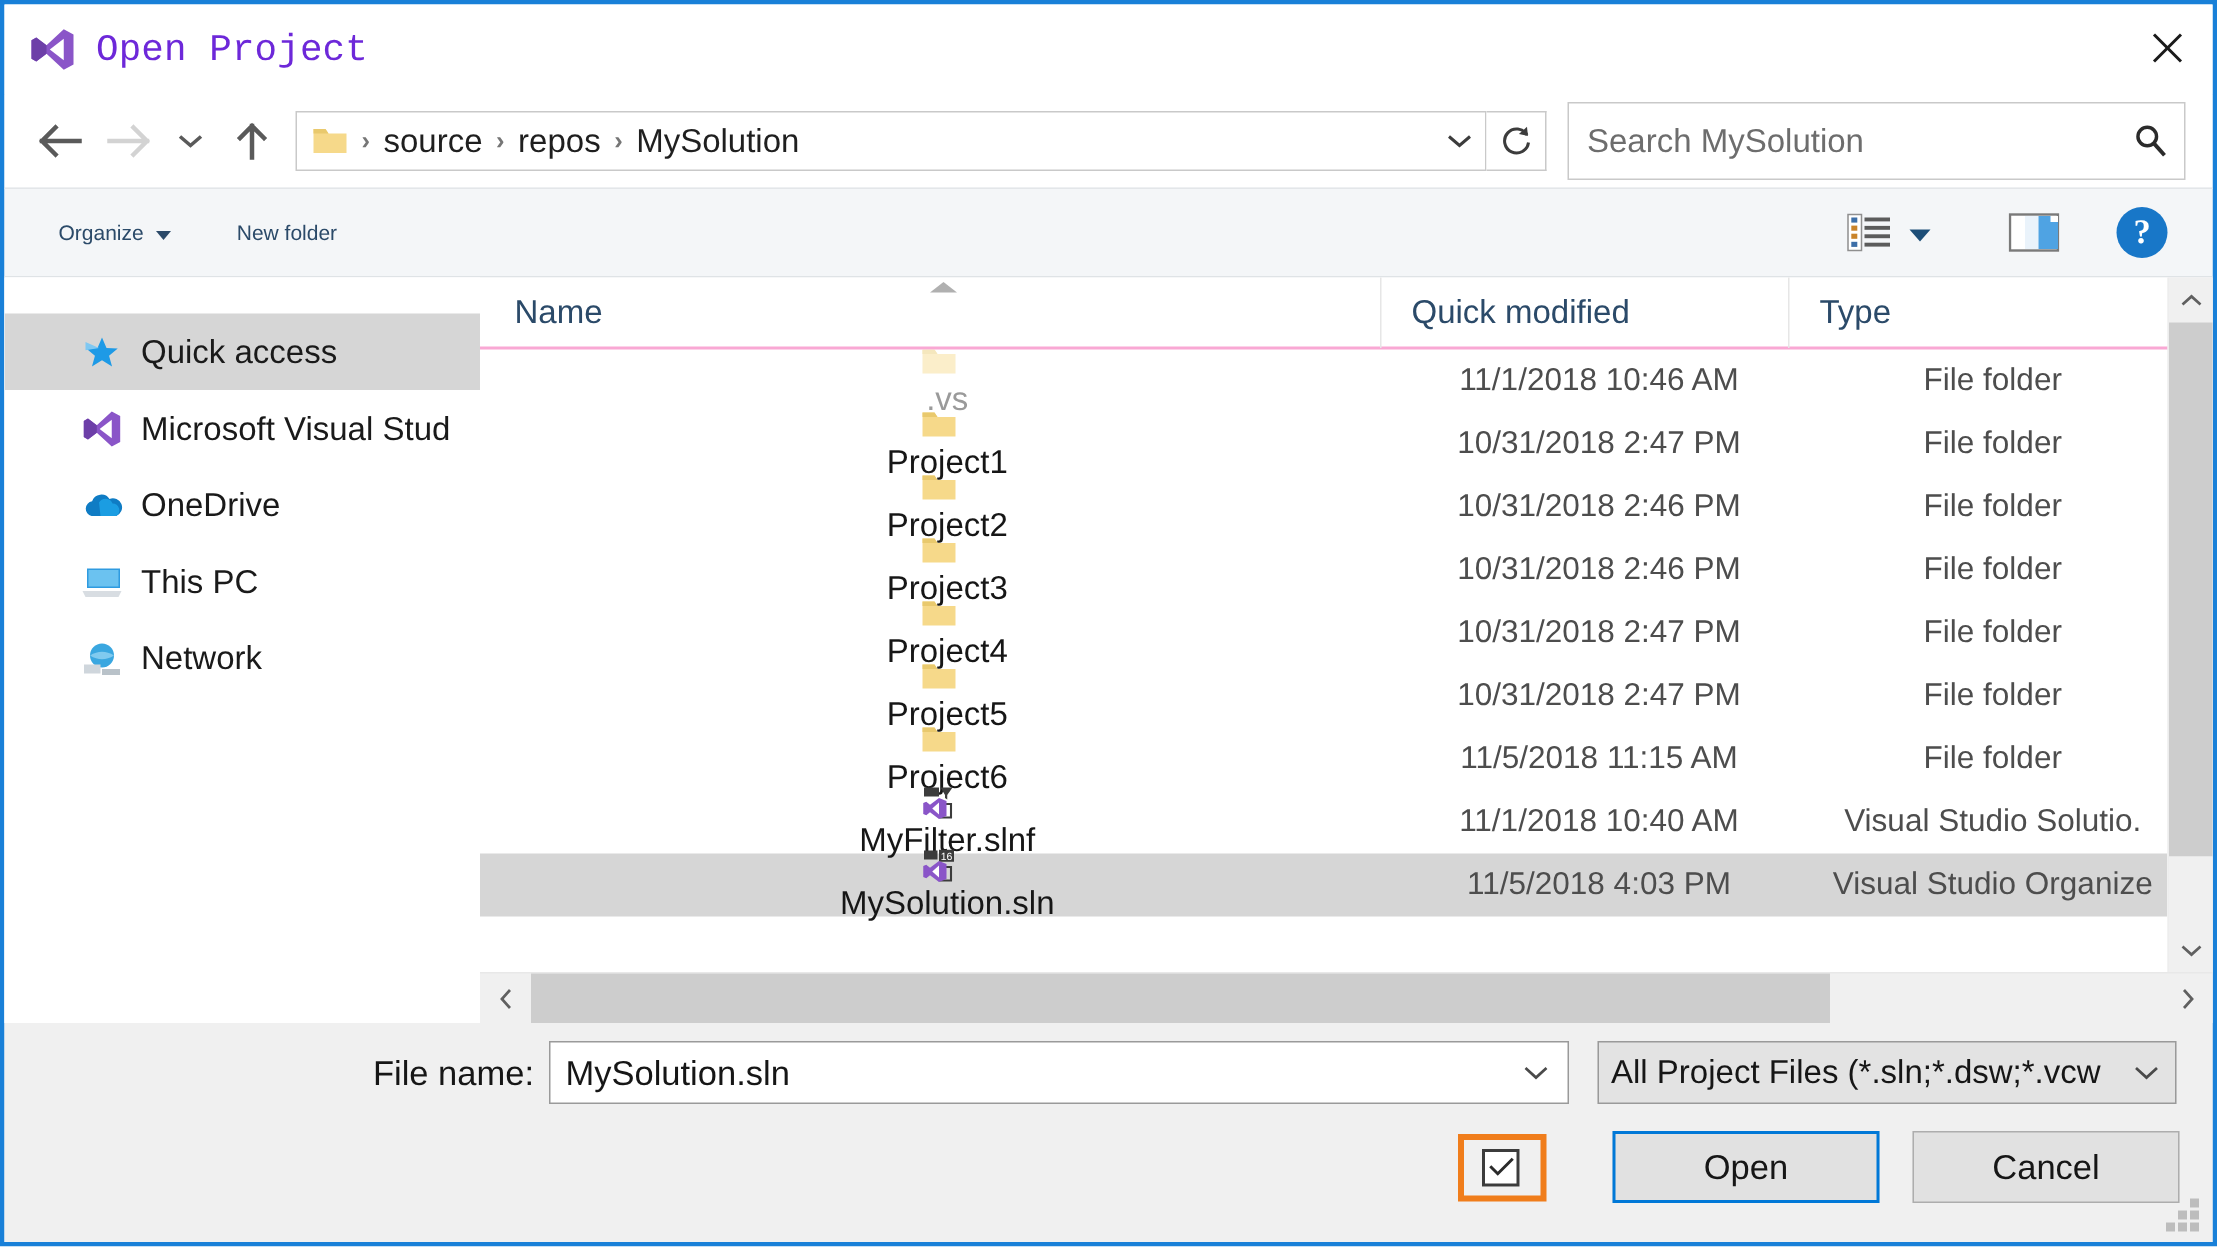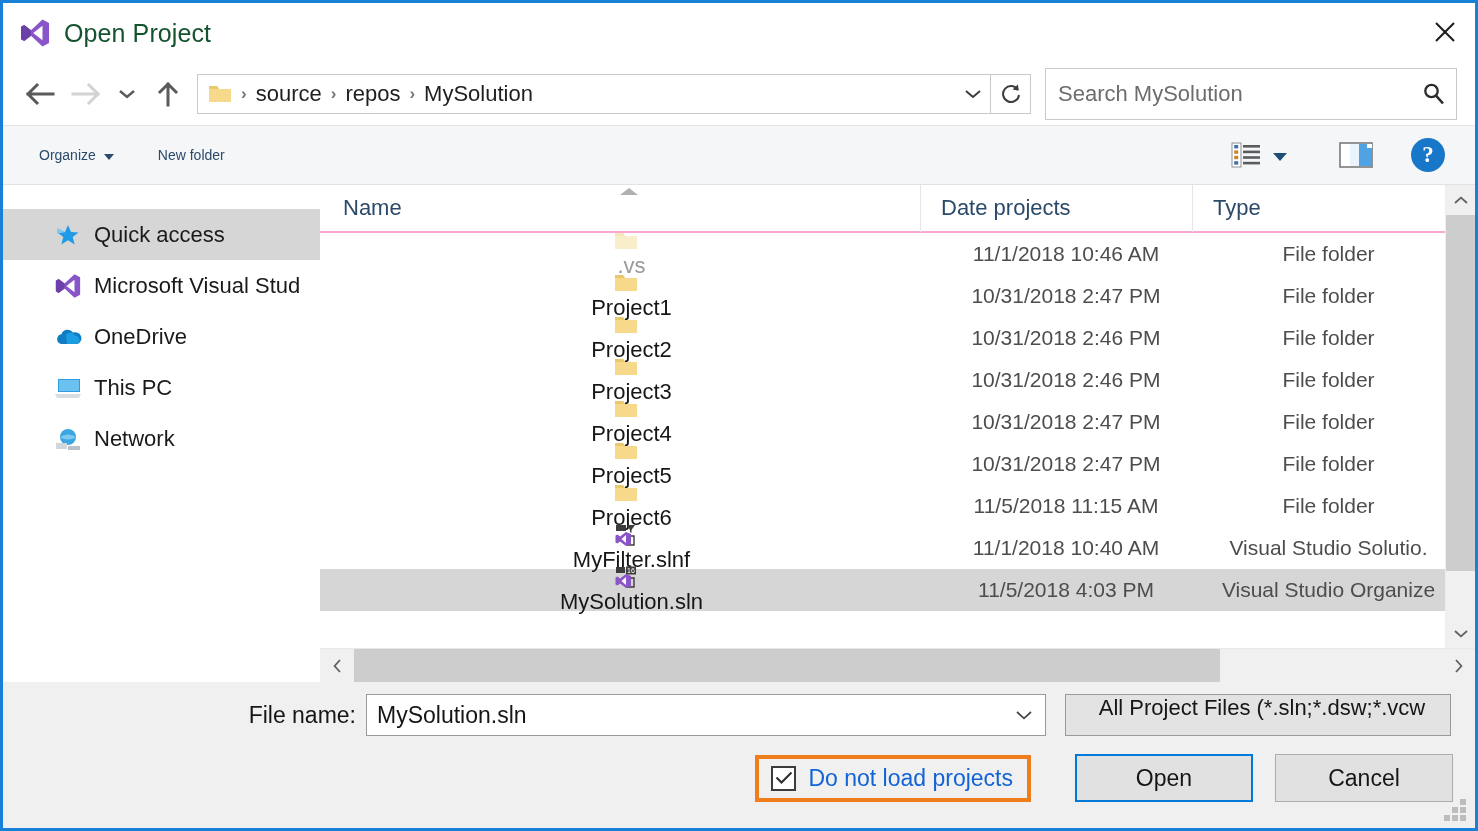--- a/index.html
+++ b/index.html
@@ -21,22 +21,22 @@
   .titlebar {
     height: 60px; flex: 0 0 60px;
     display: flex; align-items: center;
     background: #ffffff;
     position: relative;
   }
   .vs-logo { margin-left: 17px; width: 30px; height: 30px; position: relative; }
   .vs-logo svg { display: block; }
   .title-text {
     margin-left: 14px;
-    font-size: 25px; color: #14532d;
-    font-family: Liberation Sans, sans-serif;
+    font-size: 25px; color: #6d28d9;
+    font-family: Liberation Mono, monospace;
     letter-spacing: .1px;
   }
   .close-btn {
     position: absolute; right: 0; top: 0;
     width: 60px; height: 57px;
     display: flex; align-items: center; justify-content: center;
     cursor: default;
   }
   .close-btn svg { display: block; }
 
@@ -237,21 +237,21 @@
   .fname-input {
     width: 680px; height: 42px;
     border: 1px solid #9a9a9a; background: #fff;
     display: flex; align-items: center;
   }
   .fname-input .val { flex: 1 1 auto; font-size: 23px; color: #161616; padding-left: 10px; }
   .fname-input .chev { width: 42px; display: flex; align-items: center; justify-content: center; }
   .filter-dd {
     width: 386px; height: 42px; margin-left: 19px;
     border: 1px solid #9a9a9a; background: #e3e3e3;
-    display: flex; align-items: center; overflow: hidden; flex-direction: column;
+    display: flex; align-items: center; overflow: hidden;
   }
   .filter-dd .val { flex: 1 1 auto; font-size: 22px; color: #161616; padding-left: 8px; white-space: nowrap; }
   .filter-dd .chev { width: 38px; flex: 0 0 38px; display: flex; align-items: center; justify-content: center; }
 
   .btn-row {
     position: absolute; left: 0; right: 0; top: 72px;
     display: flex; align-items: center; justify-content: flex-end;
     padding-right: 22px;
   }
   .annot-box {
@@ -460,21 +460,21 @@
       </div>
     </div>
 
     <div class="filepane">
       <div class="list-wrap">
         <div class="list-main">
 
           <div class="colhead">
             <i class="sort-caret"></i>
             <span class="col c-name">Name</span>
-            <span class="col c-date">Date projects</span>
+            <span class="col c-date">Quick modified</span>
             <span class="col c-type">Type</span>
           </div>
 
           <div class="rows">
 
             <div class="row">
               <span class="cell c-name dim">
                 <span class="row-ico dim">
                   <svg width="24" height="20" viewBox="0 0 24 20">
                       <path d="M1 2 L9 2 L11 5 L23 5 L23 18 L1 18 Z" fill="#f6d98a"></path>
@@ -664,21 +664,20 @@
       </div>
     </div>
 
     <div class="btn-row">
       <div class="annot-box">
         <span class="cbox">
           <svg width="18" height="14" viewBox="0 0 18 14">
               <path d="M1.5 6.5 L6.5 11.5 L16.5 1.5" stroke="#2b2b2b" stroke-width="2" fill="none"></path>
             </svg>
         </span>
-        <span class="cbox-label">Do not load projects</span>
       </div>
       <span class="dlg-btn primary">Open</span>
       <span class="dlg-btn">Cancel</span>
     </div>
 
     <span class="grip">
       <i style="left:16px;top:0;"></i>
       <i style="left:8px;top:8px;"></i>
         <i style="left:16px;top:8px;"></i>
       <i style="left:0;top:16px;"></i>

